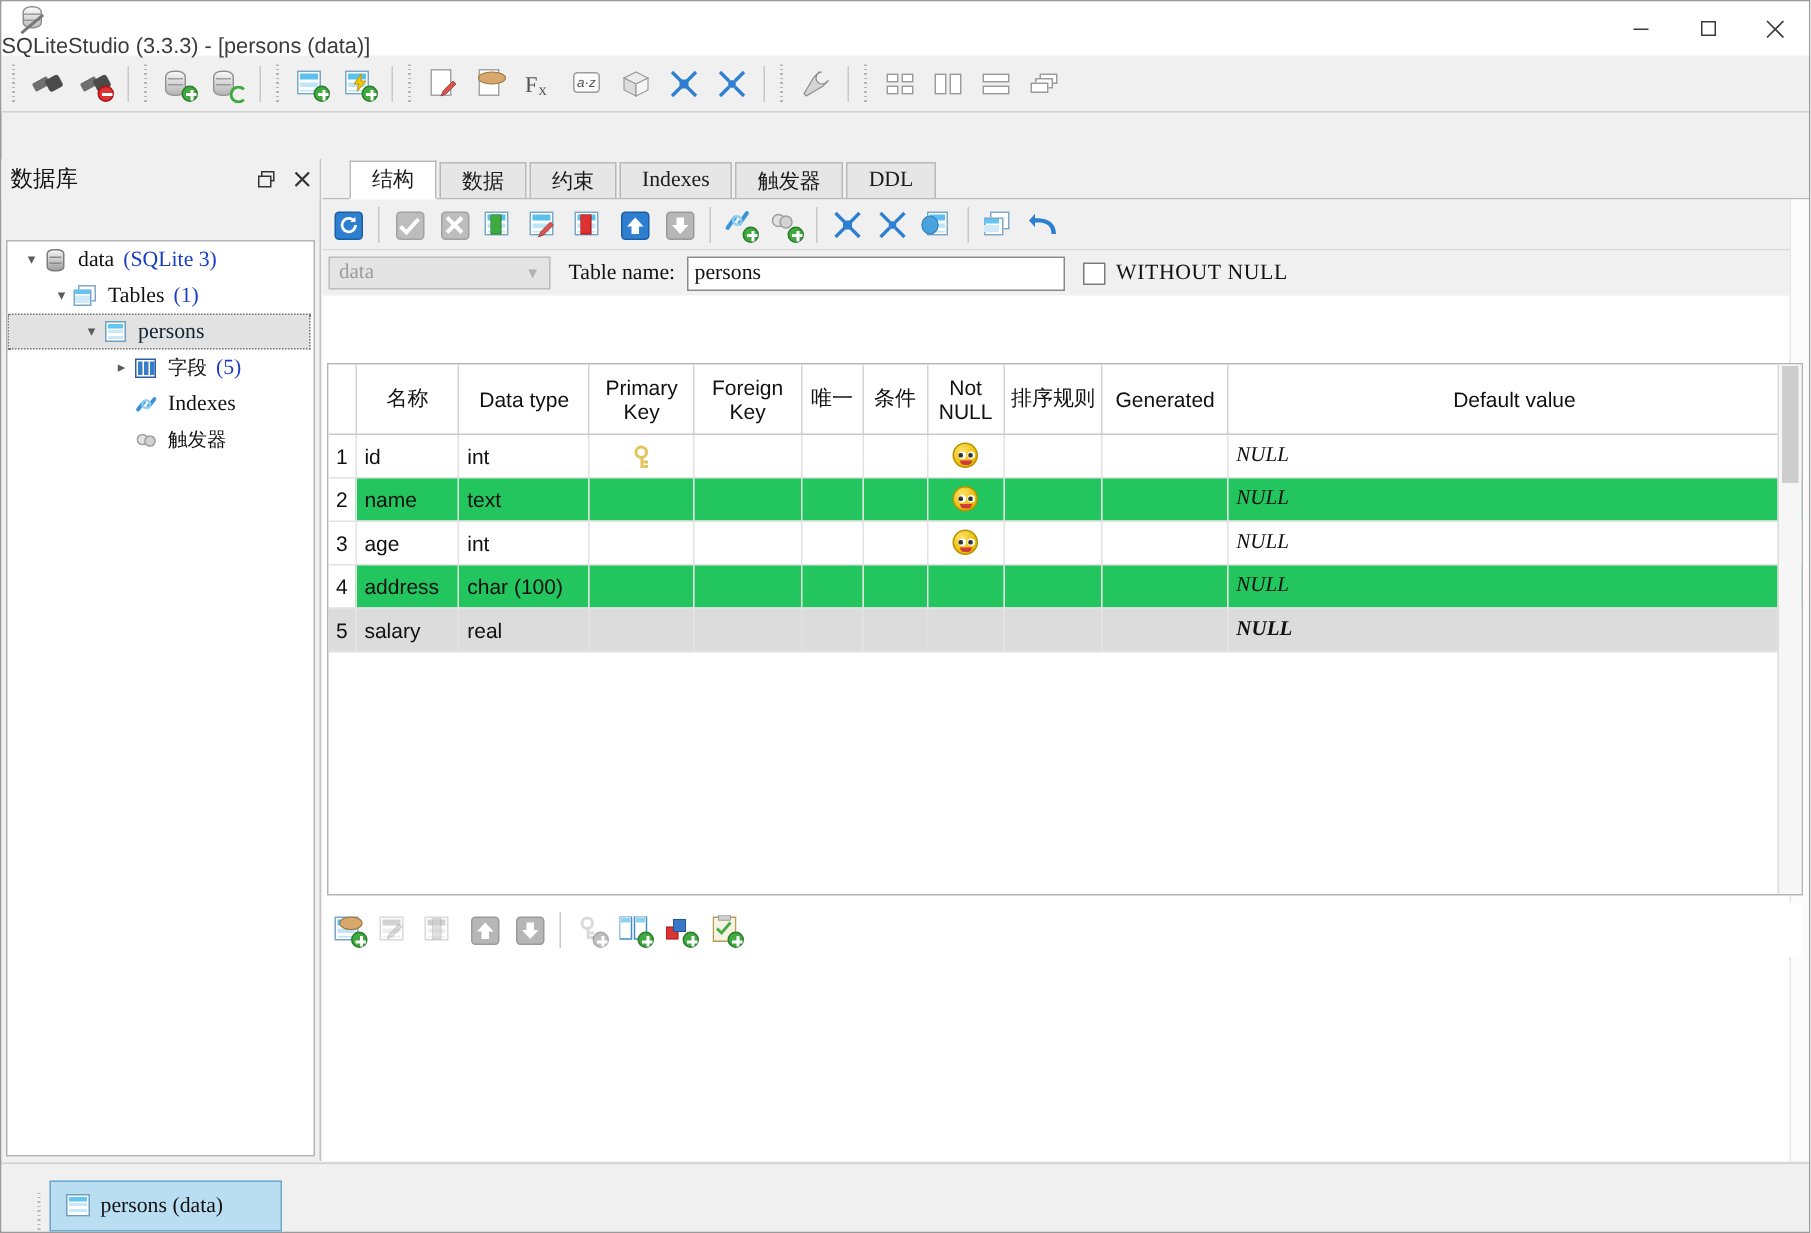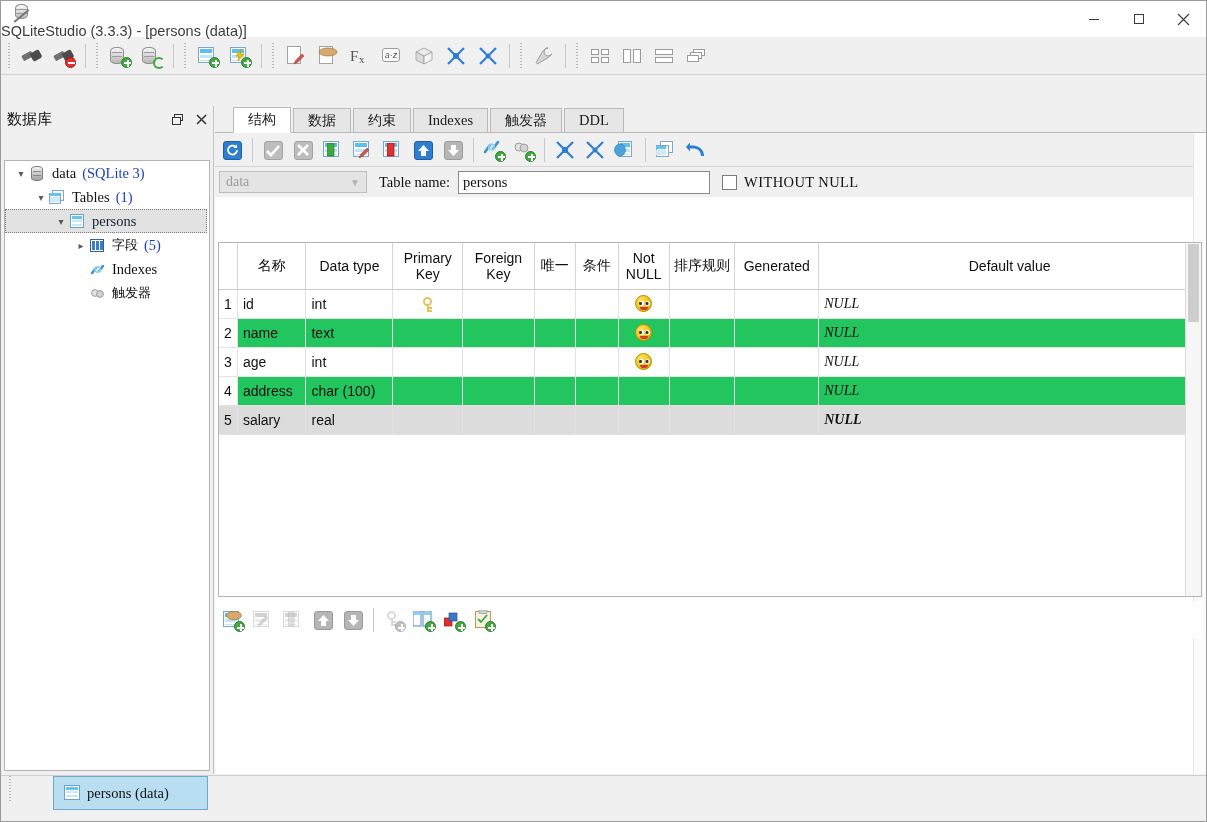--- a/index.html
+++ b/index.html
@@ -142,21 +142,21 @@
   .constraints { position:absolute; left:3px; right:4px; top:532px; bottom:3px; border:1px solid #b4b4b4; background:#fff; overflow:hidden; }
   table.cons { border-collapse:collapse; width:100%; table-layout:fixed; }
   table.cons th { background:#fff; border-right:1px solid #d4d4d4; border-bottom:1px solid #c9c9c9; font-weight:normal; font-size:14px; color:#101010; height:28px; padding:0 5px; }
 
   
   .vsb { position:absolute; right:0; top:0; bottom:0; width:16px; background:#f6f6f6; border-left:1px solid #dcdcdc; }
   .vsb .thumb { position:absolute; left:2px; right:2px; top:1px; height:78px; background:#cdcdcd; }
   .vsb-mdi { position:absolute; right:0; top:27px; bottom:0; width:13px; background:#fbfbfb; border-left:1px solid #e6e6e6; }
 
   
-  .bottombar { position:absolute; left:0; right:0; bottom:0; height:46px; background:#f0f0f0; border-top:1px solid #cfcfcf; display:flex; align-items:flex-start; padding-left:3px;gap:36px; }
+  .bottombar { position:absolute; left:0; right:0; bottom:0; height:46px; background:#f0f0f0; border-top:1px solid #cfcfcf; display:flex; align-items:flex-end; padding-left:19px; }
   .mdibtn { height:34px; min-width:155px; background:#b9def2; border:1px solid #6fa8c9; display:flex; align-items:center; padding:0 10px; font-family:"Liberation Serif", serif; font-size:14.5px; color:#111; }
   .mdibtn .mi { width:17px; height:16px; margin-right:6px; position:relative; flex:none; }
 </style>
 </head>
 <body>
 
 <div class="app">
 
   <div class="titlebar">
     <div class="title-icon">

